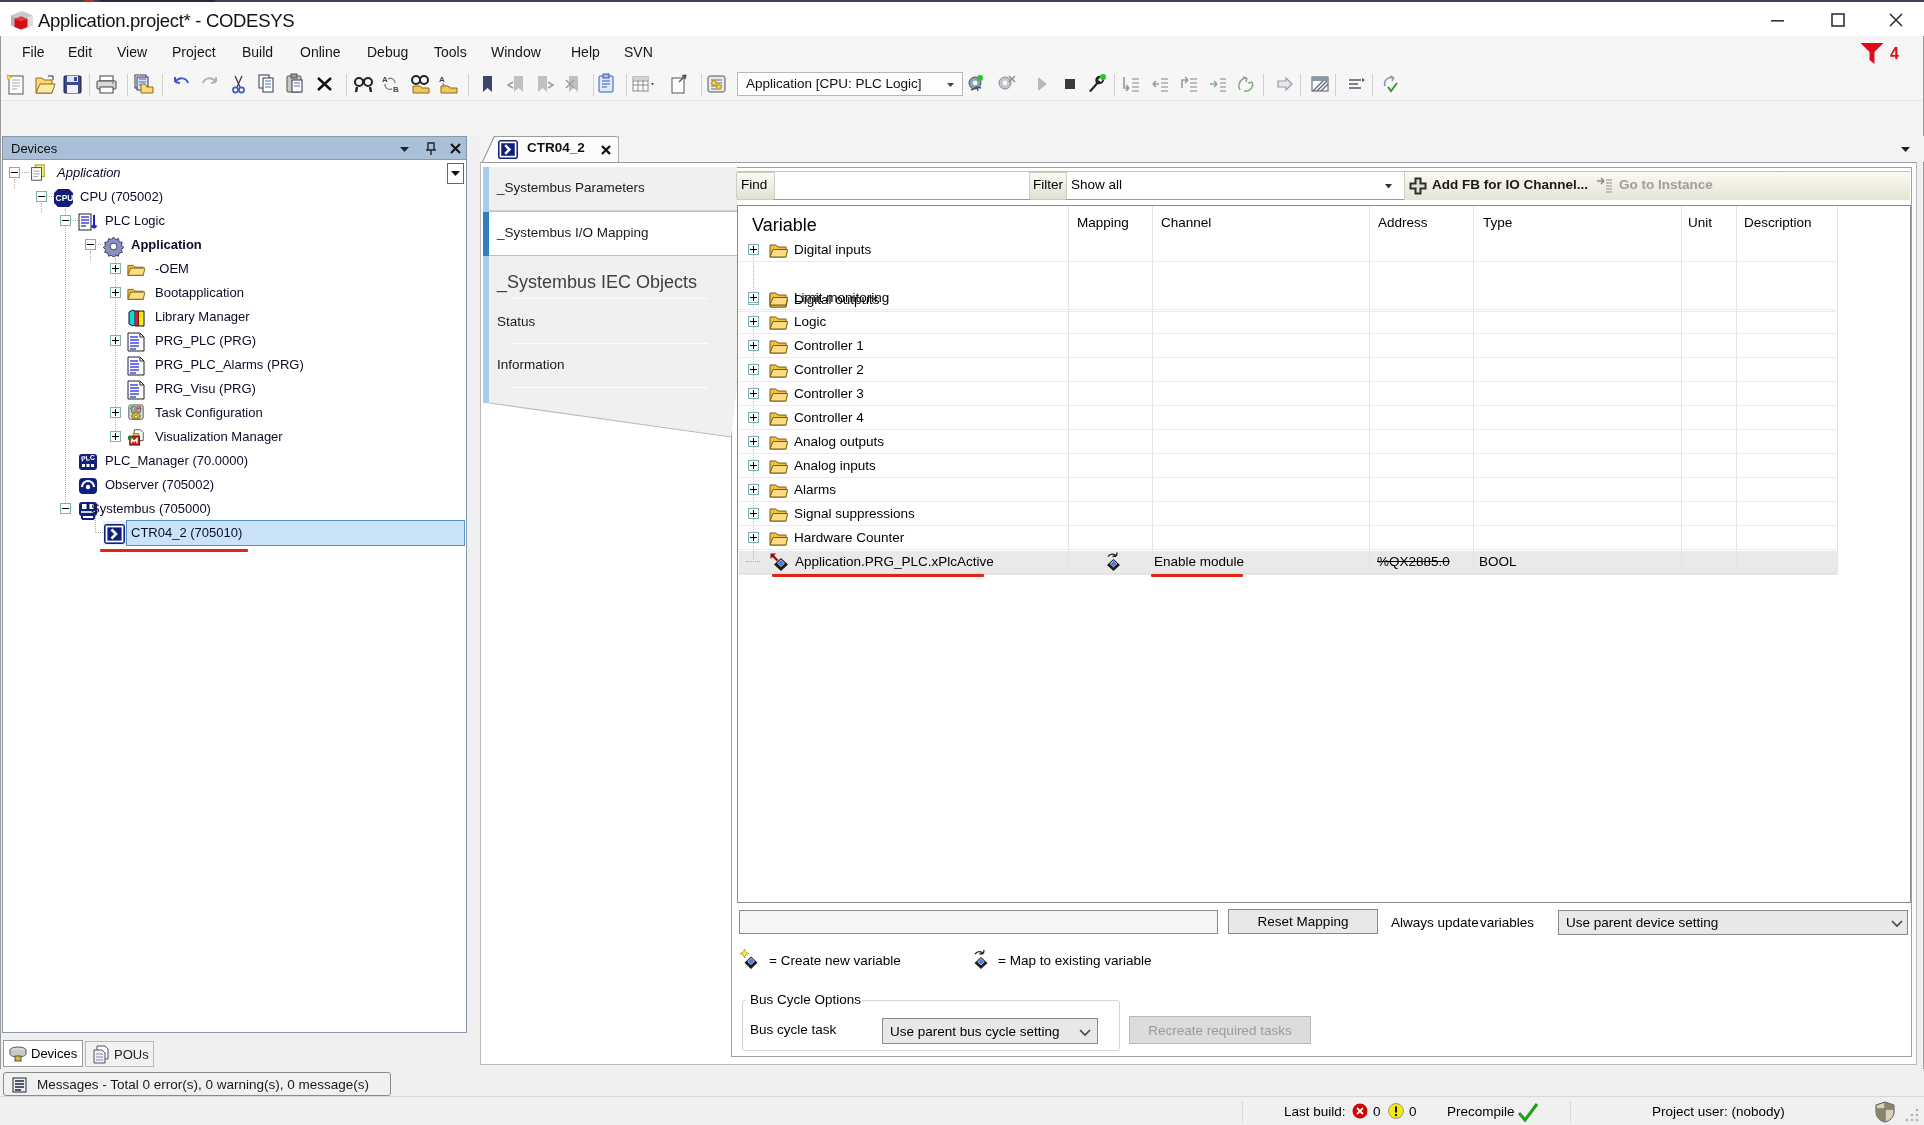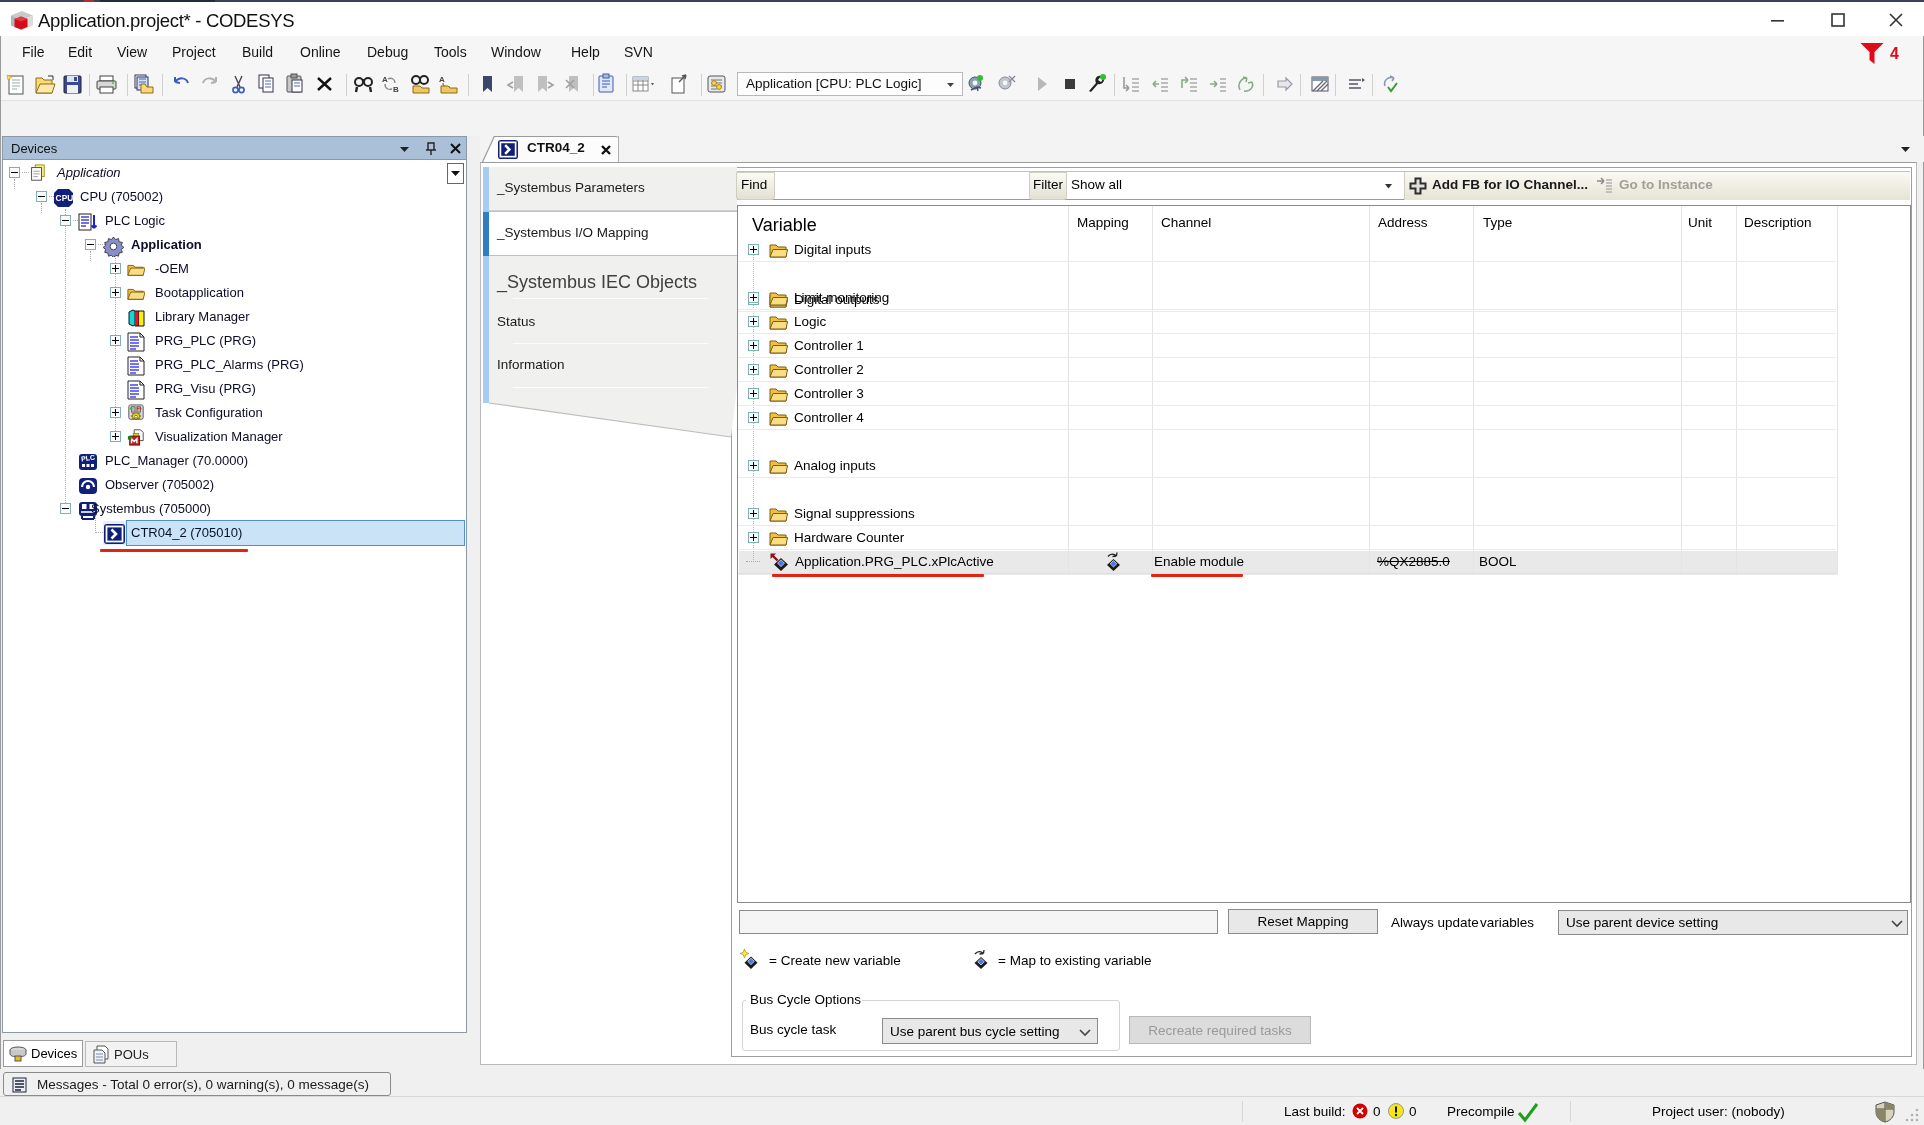--- a/index.html
+++ b/index.html
@@ -501,21 +501,21 @@
 </div>
 <div class="abs" id="doctabs">
   <div class="abs" style="left:1px;top:0;width:80px;height:27px;background:#fff;border:1px solid #9a9a9a;">
     <svg class="abs" style="left:4px;top:4px" width="20" height="20" viewBox="0 0 20 20">
         <ellipse cx="10" cy="5" rx="8" ry="3" fill="#d8d8d8" stroke="#555"></ellipse>
         <path d="M2 5 v4 c0 1.6 3.6 3 8 3 s8 -1.4 8 -3 v-4" fill="#c8c8c8" stroke="#555"></path>
         <rect x="7" y="11" width="6" height="5" fill="#e8b820" stroke="#555"></rect>
       </svg>
     <span class="abs" style="left:27px;top:5px;font-size:13px">Devices</span>
   </div>
-  <div class="abs" style="left:83px;top:1px;width:92px;height:26px;background:#f2f2f2;border:1px solid #b8b8b8;">
+  <div class="abs" style="left:83px;top:1px;width:69px;height:26px;background:#f2f2f2;border:1px solid #b8b8b8;">
     <svg class="abs" style="left:6px;top:3px" width="18" height="20" viewBox="0 0 18 20">
         <path d="M5 1 h8 l3 3 v10 h-11 z" fill="#fff" stroke="#555"></path>
         <path d="M2 5 h8 l3 3 v10 h-11 z" fill="#eef4fa" stroke="#555"></path>
         <path d="M4 9h7M4 12h7M4 15h7" stroke="#88a" stroke-width="1"></path>
       </svg>
     <span class="abs" style="left:28px;top:5px;font-size:13px;color:#222">POUs</span>
   </div>
 </div>
 <div class="abs" id="edittabrow">
   <div class="abs" style="left:2px;top:0;width:137px;height:26px;background:#fcfcfc;border-top:1px solid #9a9a9a;border-radius:0 4px 0 0;clip-path:polygon(12px 0,137px 0,137px 26px,0 26px);"></div>
@@ -700,30 +700,54 @@
         <i></i>
         <b></b>
       </span>
       <svg class="abs" style="left:31px;top:4px" width="19" height="16" viewBox="0 0 19 16">
         <path d="M1 3 l0 12 16 0 0 -10 -8 0 -2 -2 z" fill="#f0c040" stroke="#7a5c10"></path>
         <path d="M1 15 L4 7.5 L18.6 7.5 L17 15 Z" fill="#fadc82" stroke="#7a5c10"></path>
       </svg>
       <span class="abs" style="left:56px;top:4px">Controller 4</span>
       <span class="abs" style="left:0;top:23px;width:1098px;height:1px;background:#ebebeb"></span>
     </div>
+<div class="abs" style="left:0;top:192px;width:1170px;height:24px;">
+      <span class="ebox plus" style="left:10px;top:6px">
+        <i></i>
+        <b></b>
+      </span>
+      <svg class="abs" style="left:31px;top:4px" width="19" height="16" viewBox="0 0 19 16">
+        <path d="M1 3 l0 12 16 0 0 -10 -8 0 -2 -2 z" fill="#f0c040" stroke="#7a5c10"></path>
+        <path d="M1 15 L4 7.5 L18.6 7.5 L17 15 Z" fill="#fadc82" stroke="#7a5c10"></path>
+      </svg>
+      <span class="abs" style="left:56px;top:4px">Analog outputs</span>
+      <span class="abs" style="left:0;top:23px;width:1098px;height:1px;background:#ebebeb"></span>
+    </div>
 <div class="abs" style="left:0;top:216px;width:1170px;height:24px;">
       <span class="ebox plus" style="left:10px;top:6px">
         <i></i>
         <b></b>
       </span>
       <svg class="abs" style="left:31px;top:4px" width="19" height="16" viewBox="0 0 19 16">
         <path d="M1 3 l0 12 16 0 0 -10 -8 0 -2 -2 z" fill="#f0c040" stroke="#7a5c10"></path>
         <path d="M1 15 L4 7.5 L18.6 7.5 L17 15 Z" fill="#fadc82" stroke="#7a5c10"></path>
       </svg>
       <span class="abs" style="left:56px;top:4px">Analog inputs</span>
+      <span class="abs" style="left:0;top:23px;width:1098px;height:1px;background:#ebebeb"></span>
+    </div>
+<div class="abs" style="left:0;top:240px;width:1170px;height:24px;">
+      <span class="ebox plus" style="left:10px;top:6px">
+        <i></i>
+        <b></b>
+      </span>
+      <svg class="abs" style="left:31px;top:4px" width="19" height="16" viewBox="0 0 19 16">
+        <path d="M1 3 l0 12 16 0 0 -10 -8 0 -2 -2 z" fill="#f0c040" stroke="#7a5c10"></path>
+        <path d="M1 15 L4 7.5 L18.6 7.5 L17 15 Z" fill="#fadc82" stroke="#7a5c10"></path>
+      </svg>
+      <span class="abs" style="left:56px;top:4px">Alarms</span>
       <span class="abs" style="left:0;top:23px;width:1098px;height:1px;background:#ebebeb"></span>
     </div>
 <div class="abs" style="left:0;top:264px;width:1170px;height:24px;">
       <span class="ebox plus" style="left:10px;top:6px">
         <i></i>
         <b></b>
       </span>
       <svg class="abs" style="left:31px;top:4px" width="19" height="16" viewBox="0 0 19 16">
         <path d="M1 3 l0 12 16 0 0 -10 -8 0 -2 -2 z" fill="#f0c040" stroke="#7a5c10"></path>
         <path d="M1 15 L4 7.5 L18.6 7.5 L17 15 Z" fill="#fadc82" stroke="#7a5c10"></path>

